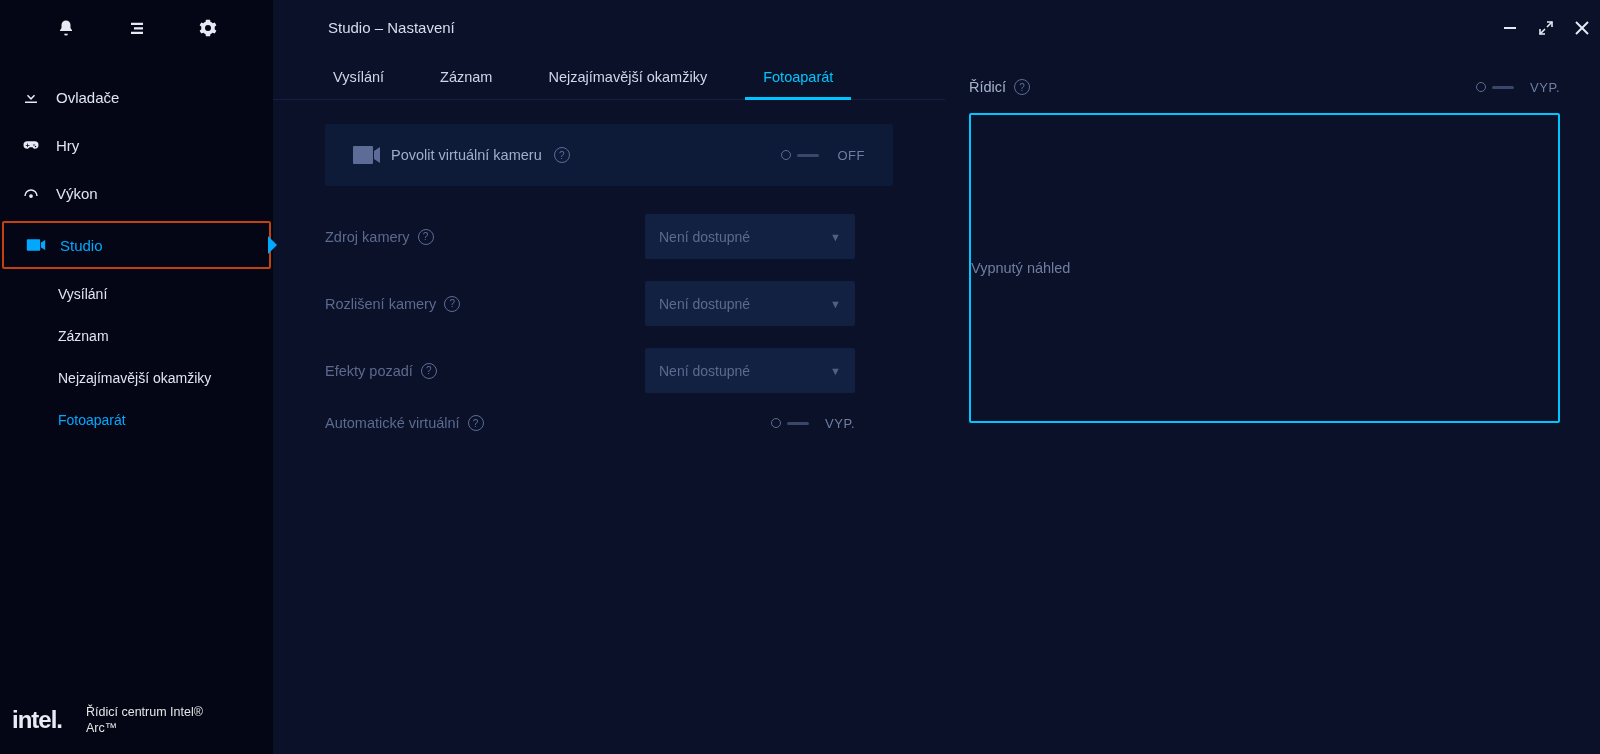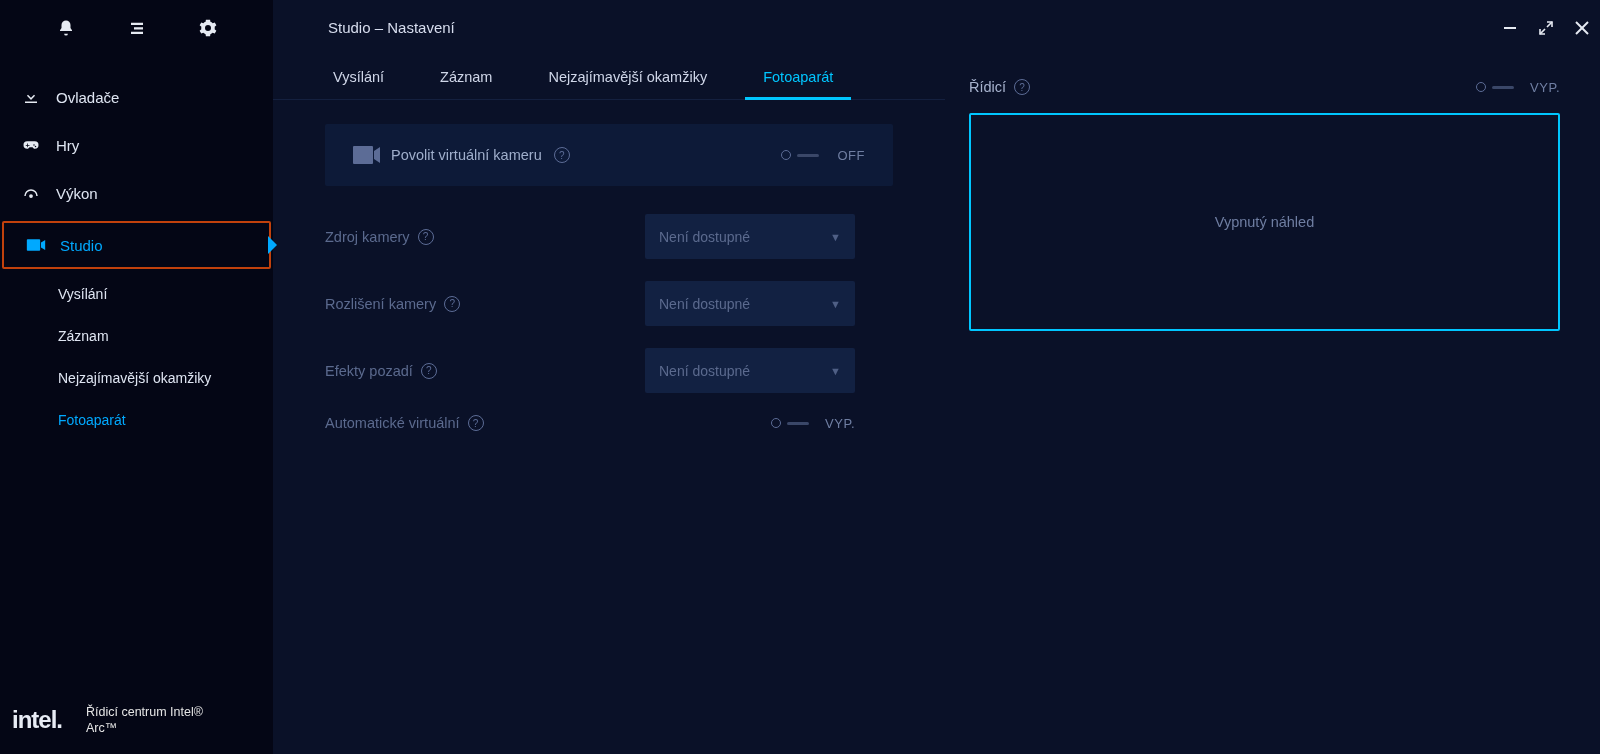--- a/index.html
+++ b/index.html
@@ -39,21 +39,21 @@
 .toggle-circle { width:10px; height:10px; border:1.5px solid #5c6c96; border-radius:50%; }
 .toggle-track { width:22px; height:3px; background:#3a4768; border-radius:2px; }
 .row { display:flex; align-items:center; margin-bottom:22px; }
 .row-label { width:320px; color:#5b6a8e; font-size:14.5px; display:flex; align-items:center; gap:8px; }
 .select { flex:0 0 210px; background:#122142; height:45px; border-radius:2px; display:flex; align-items:center; justify-content:space-between; padding:0 14px; color:#5b6a8e; font-size:14px; cursor:pointer; }
 .chev { font-size:11px; color:#4f5f85; }
 .row-toggle { flex:0 0 210px; display:flex; align-items:center; justify-content:flex-end; gap:14px; }
 .right-pane { width:655px; padding:24px 40px 0 24px; }
 .preview-header { display:flex; align-items:center; justify-content:space-between; margin-bottom:18px; }
 .preview-title { color:#a7b3ce; font-size:14.5px; display:flex; align-items:center; gap:8px; }
-.preview-box { border:2px solid #00c6ff; border-radius:2px; height:218px; display:flex; align-items:center; justify-content:center; background:#0a1128; }
+.preview-box { border:2px solid #00c6ff; border-radius:2px; height:310px; display:flex; align-items:center; background:#0a1128; }
 .preview-msg { color:#6f7ea2; font-size:14.5px; }
 svg { display:block; }
 </style>
 </head>
 <body>
 
 <div class="sidebar">
   <div class="sidebar-top">
     <span class="ticon">
       <svg width="18" height="18" viewBox="0 0 24 24" fill="currentColor">

